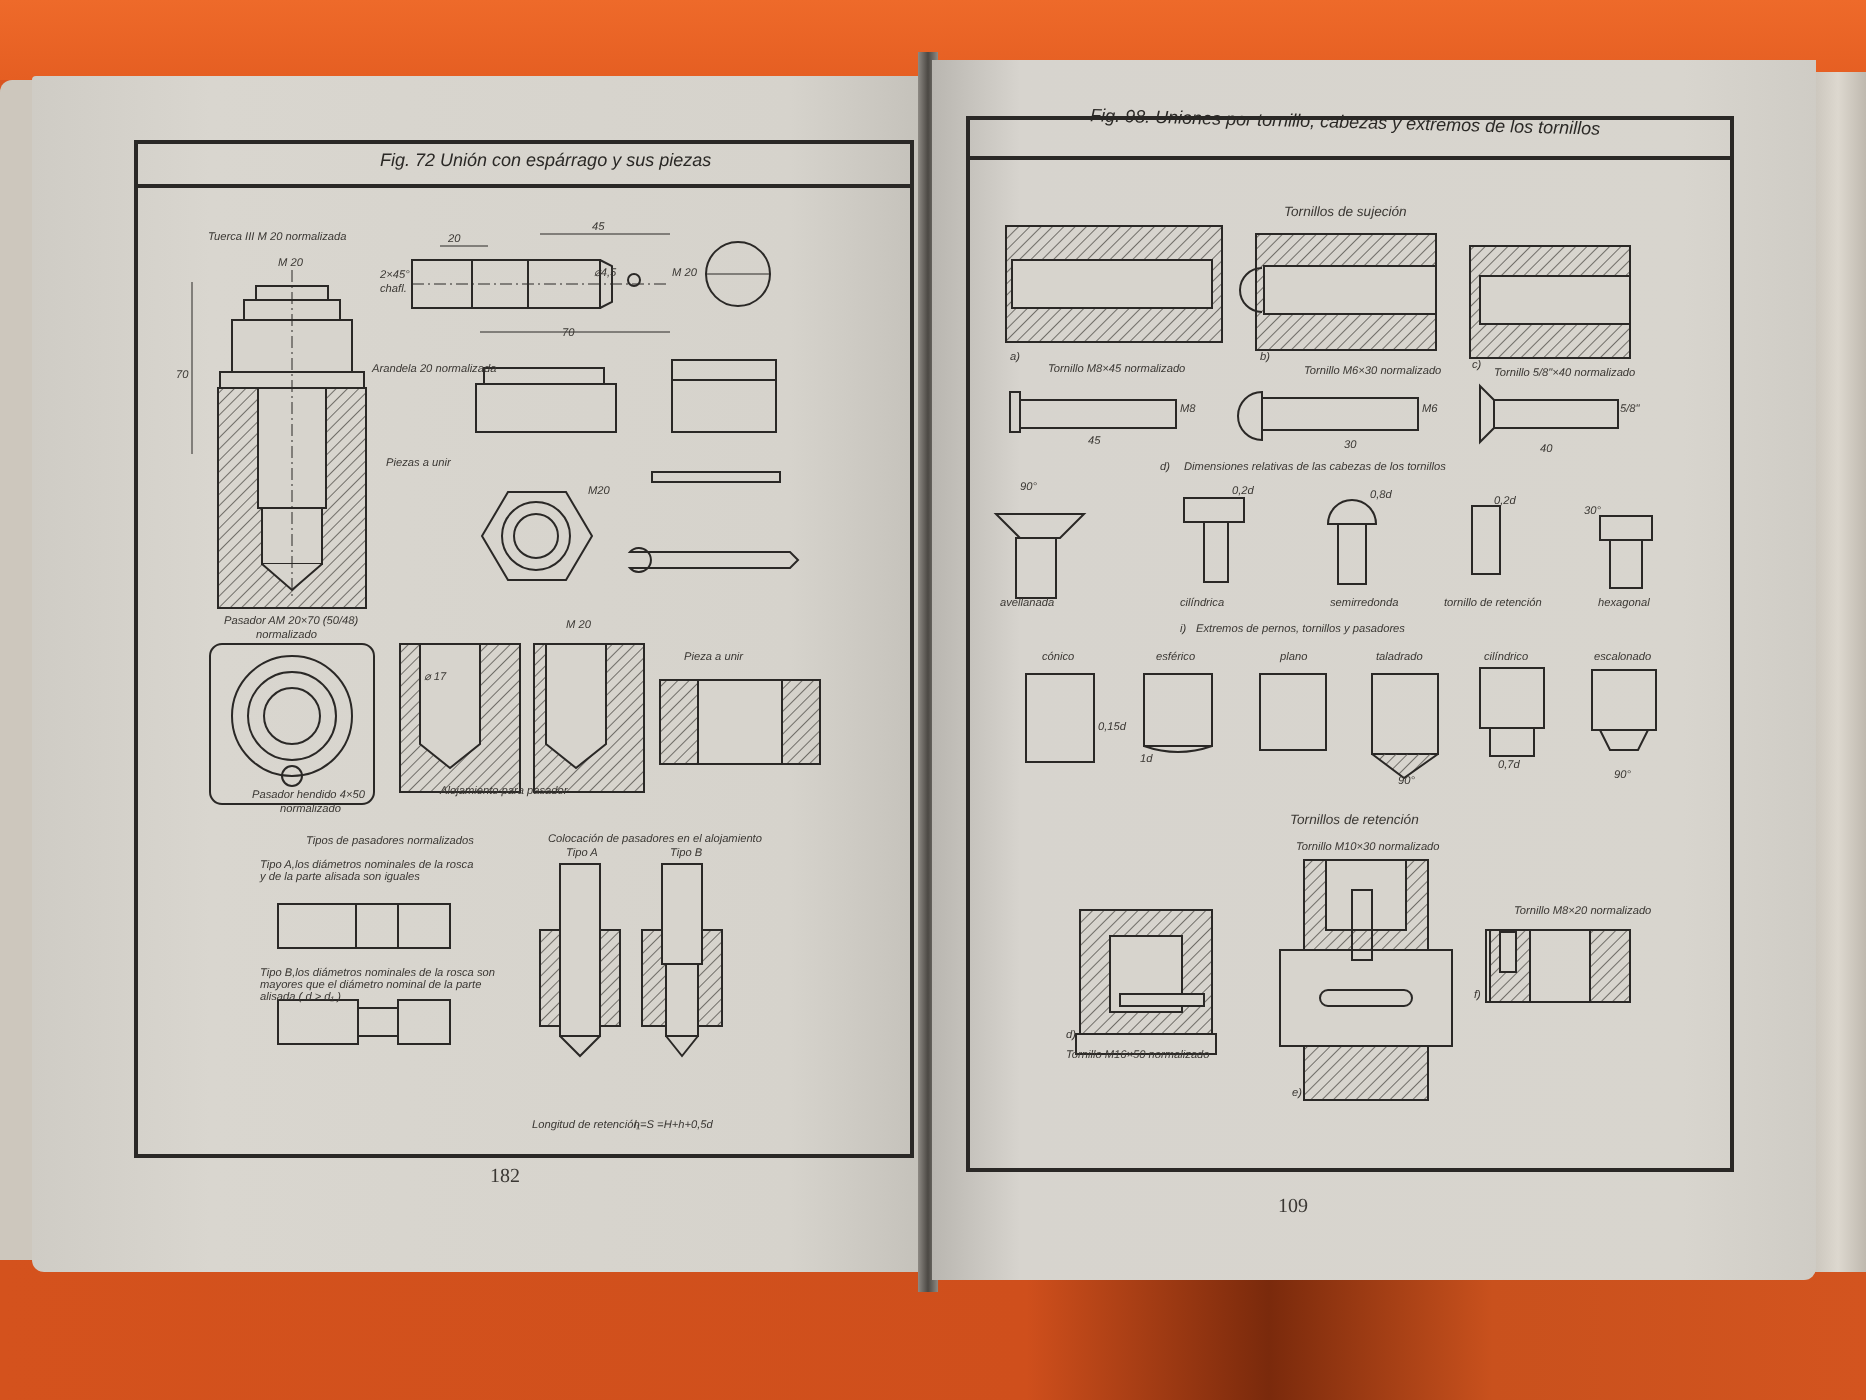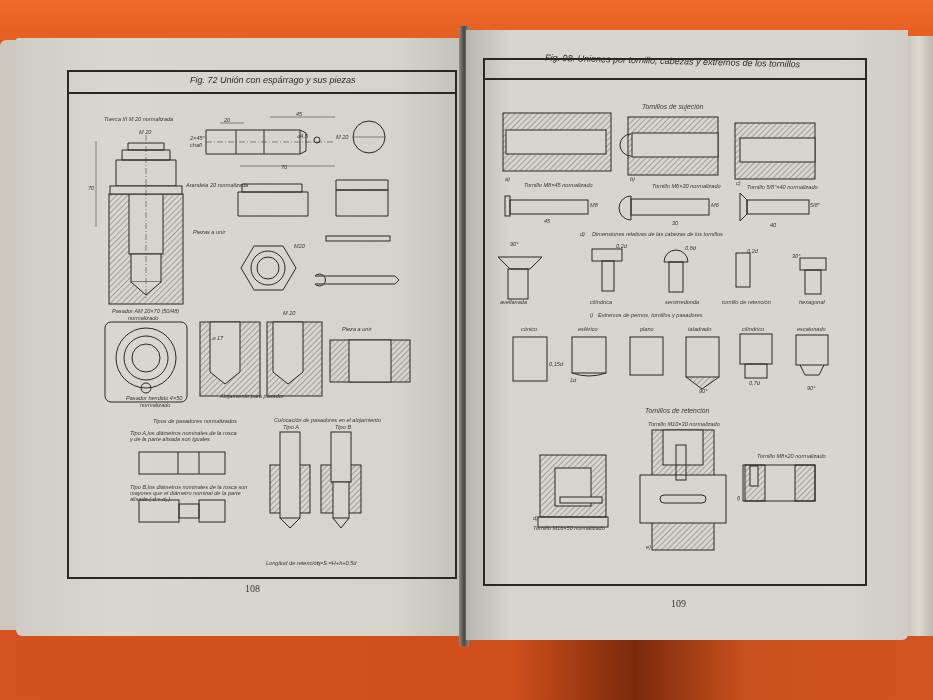--- a/index.html
+++ b/index.html
@@ -133,21 +133,21 @@
 <div class="lbl" style="left:130px;top:430px;">Tipo A,los diámetros nominales de la rosca</div>
 <div class="lbl" style="left:130px;top:436px;">y de la parte alisada son iguales</div>
 <div class="lbl" style="left:130px;top:484px;">Tipo B,los diámetros nominales de la rosca son</div>
 <div class="lbl" style="left:130px;top:490px;">mayores que el diámetro nominal de la parte</div>
 <div class="lbl" style="left:130px;top:496px;">alisada ( d &gt; d₁ )</div>
 <div class="lbl" style="left:274px;top:417px;">Colocación de pasadores en el alojamiento</div>
 <div class="lbl" style="left:283px;top:424px;">Tipo A</div>
 <div class="lbl" style="left:335px;top:424px;">Tipo B</div>
 <div class="lbl" style="left:266px;top:560px;">Longitud de retención</div>
 <div class="lbl" style="left:317px;top:560px;">l₁=S  =H+h+0,5d</div>
-<div class="page-num" style="left:245px;top:583px;">108</div>
+<div class="page-num" style="left:245px;top:583px;">182</div>
 
 <div class="frame frame-right">
   <div class="title-bar" style="height:18px;"></div>
 </div>
 <div class="fig-title" style="left:545px;top:56px;transform:rotate(1.5deg);">Fig. 98. Uniones por tornillo, cabezas y extremos de los tornillos</div>
 
 <svg class="draw" width="933" height="700">
   <g stroke="#2a2826" fill="none" stroke-width="1">
 
     <rect x="503" y="113" width="108" height="58" fill="url(#hatch)"></rect>
@@ -242,13 +242,13 @@
 <div class="lbl" style="left:699px;top:388px;">90°</div>
 <div class="lbl" style="left:749px;top:380px;">0,7d</div>
 <div class="lbl" style="left:807px;top:385px;">90°</div>
 <div class="lbl lbl-md" style="left:645px;top:407px;">Tornillos de retención</div>
 <div class="lbl" style="left:648px;top:421px;">Tornillo M10×30 normalizado</div>
 <div class="lbl" style="left:757px;top:453px;">Tornillo M8×20 normalizado</div>
 <div class="lbl" style="left:533px;top:515px;">d)</div>
 <div class="lbl" style="left:533px;top:525px;">Tornillo M16×50 normalizado</div>
 <div class="lbl" style="left:646px;top:544px;">e)</div>
 <div class="lbl" style="left:737px;top:495px;">f)</div>
-<div class="page-num" style="left:671px;top:598px;">109</div>
+<div class="page-num" style="left:639px;top:598px;">109</div>
 
 </body></html>

